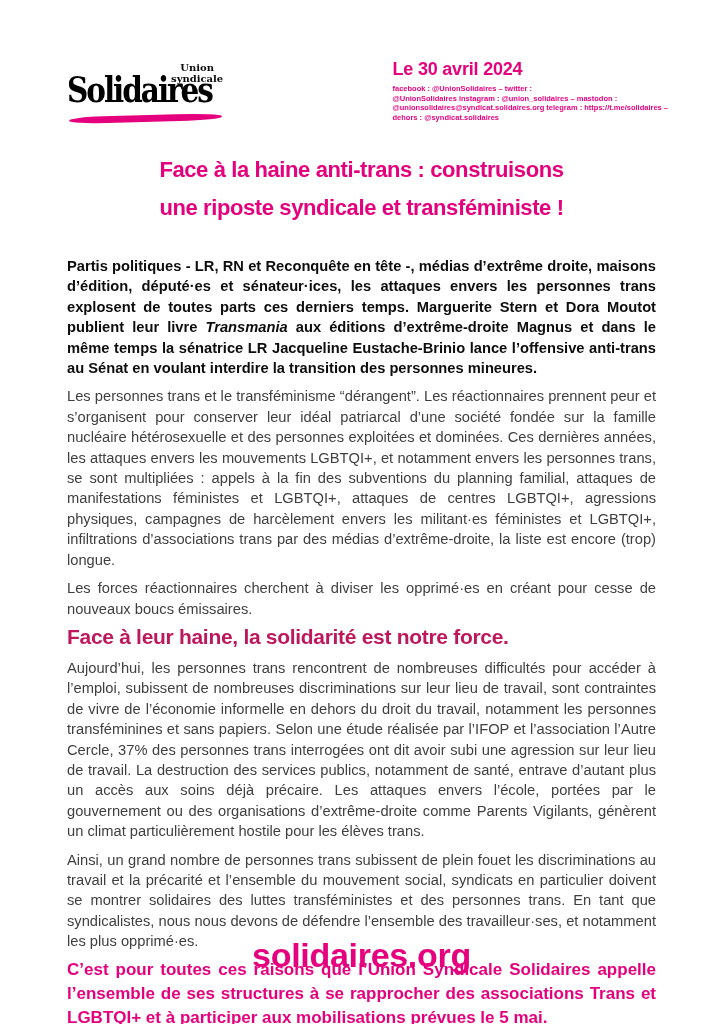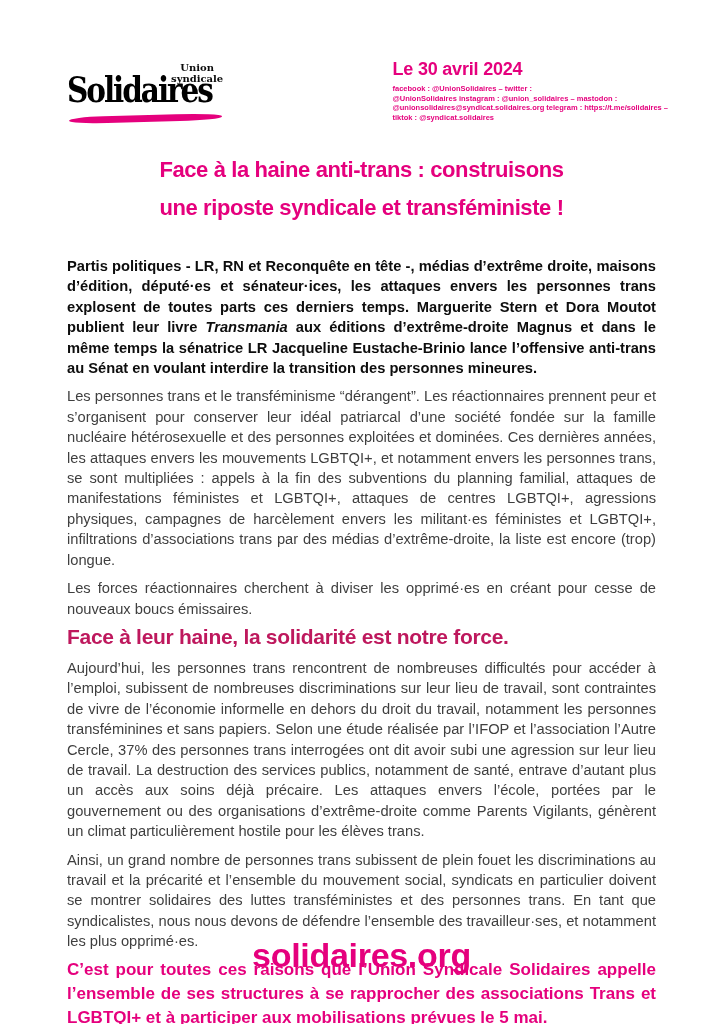--- a/index.html
+++ b/index.html
@@ -120,21 +120,21 @@
       </div>
       <div class="logo-word">Solidaires</div>
       <div class="logo-underline"></div>
     </div>
     <div class="header-right">
       <div class="doc-date">Le 30 avril 2024</div>
       <div class="social">
         <div>facebook : @UnionSolidaires – twitter :</div>
         <div>@UnionSolidaires  instagram : @union_solidaires – mastodon :</div>
         <div>@unionsolidaires@syndicat.solidaires.org  telegram : https://t.me/solidaires –</div>
-        <div>tiktok : @syndicat.solidaires</div>
+        <div>dehors : @syndicat.solidaires</div>
       </div>
     </div>
   </header>
 
   <h1 class="title">
     <span>Face à la haine anti-trans : construisons</span>
     <span>une riposte syndicale et transféministe !</span>
   </h1>
 
   <main class="bodytext">

